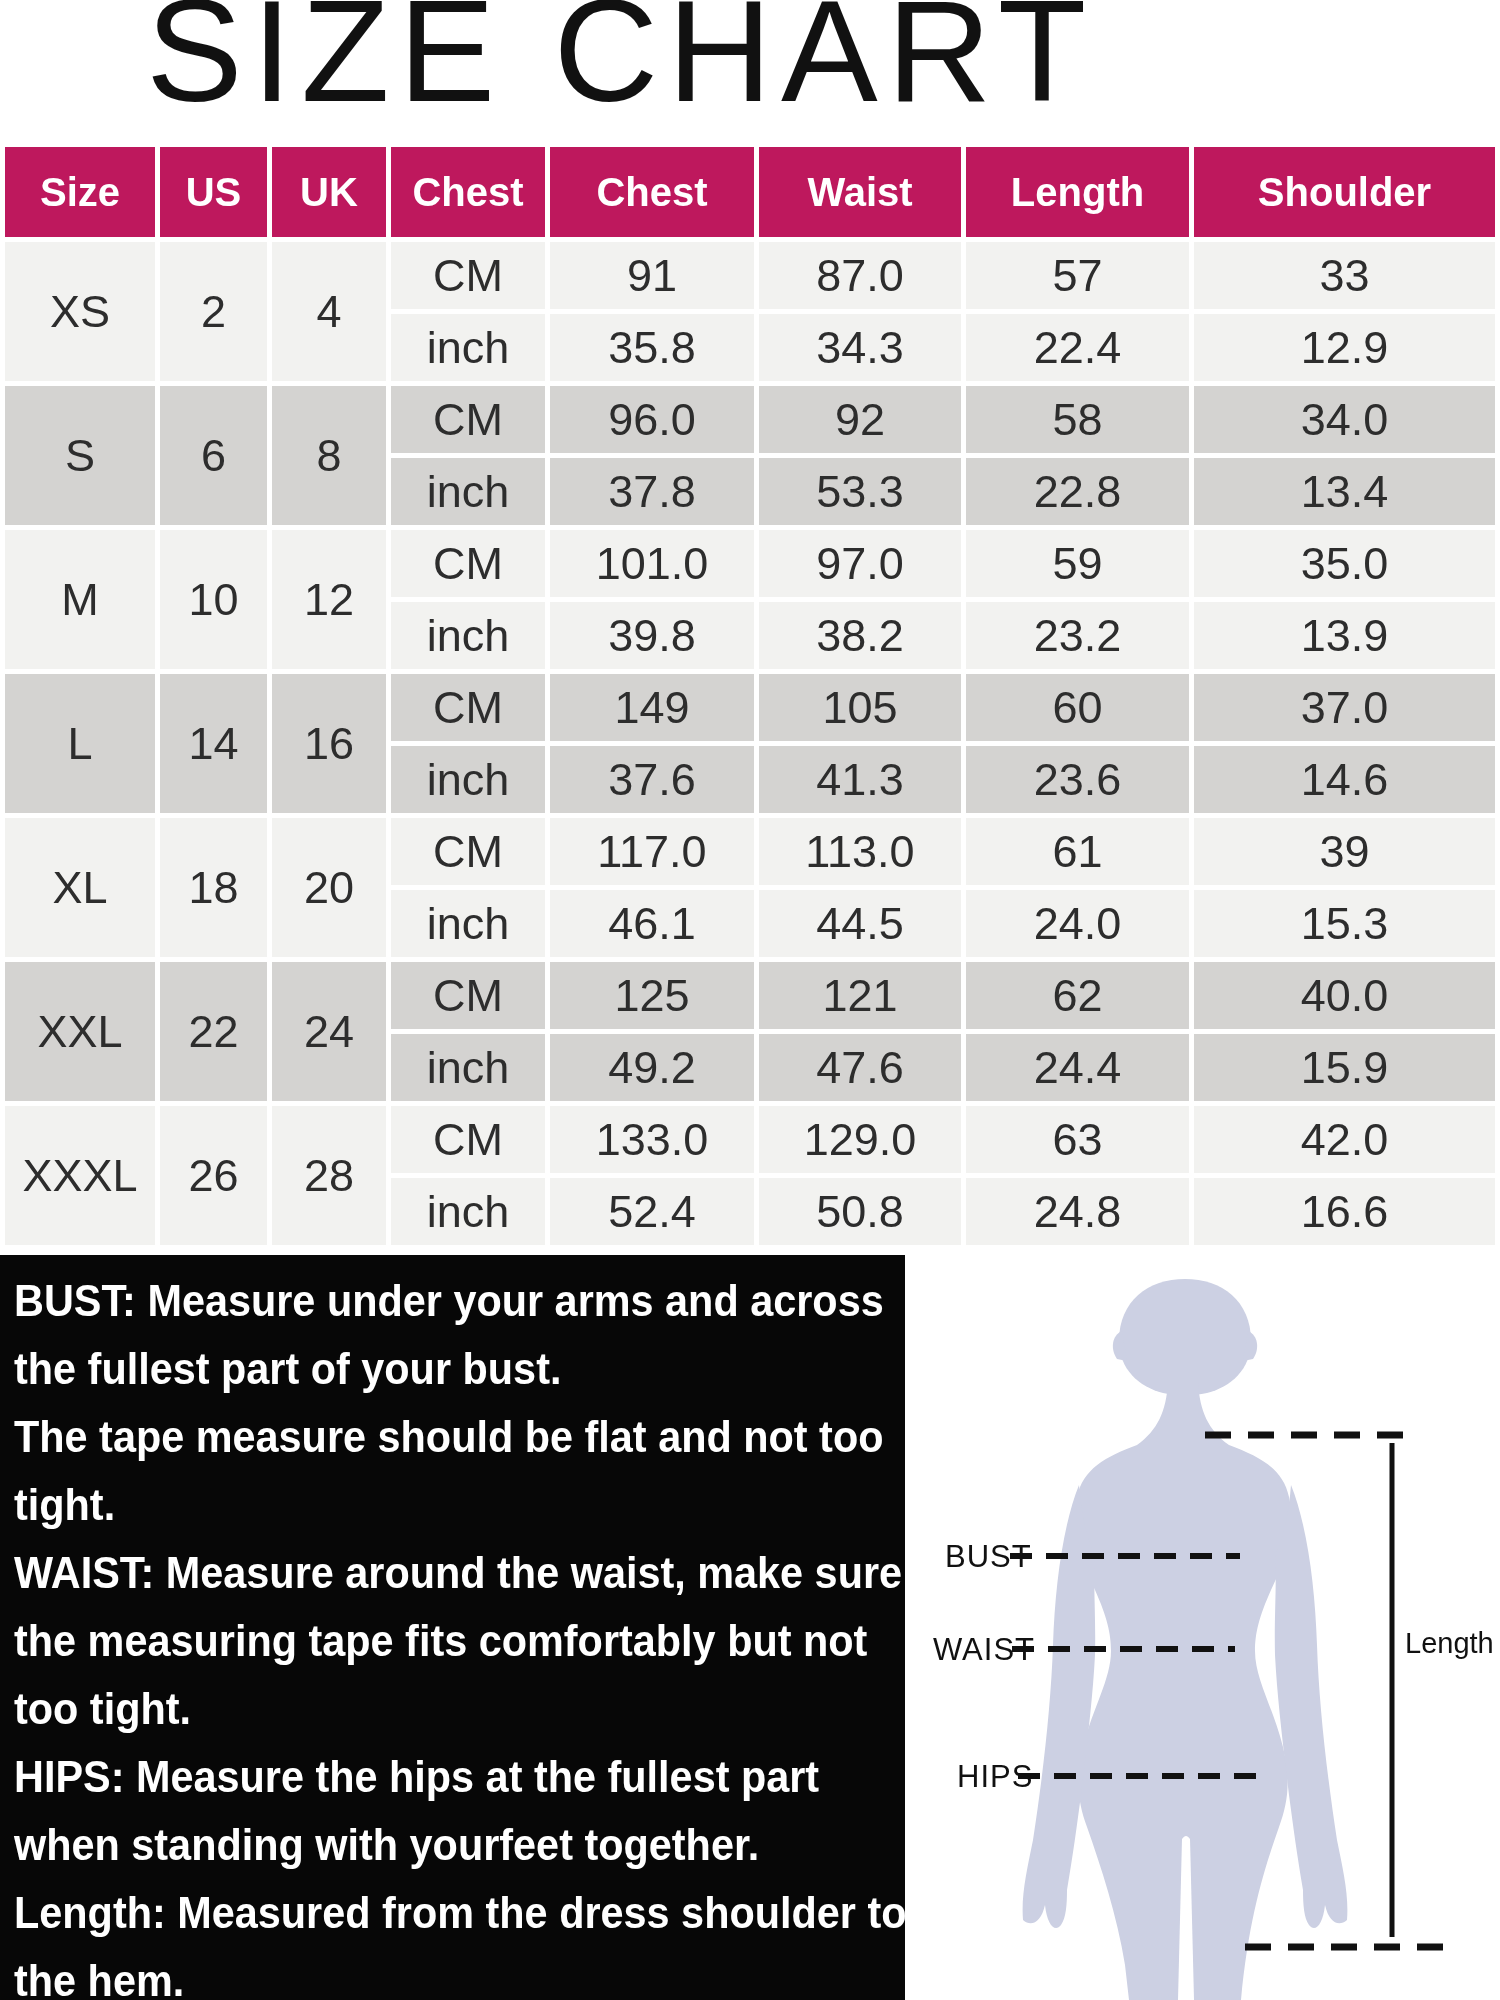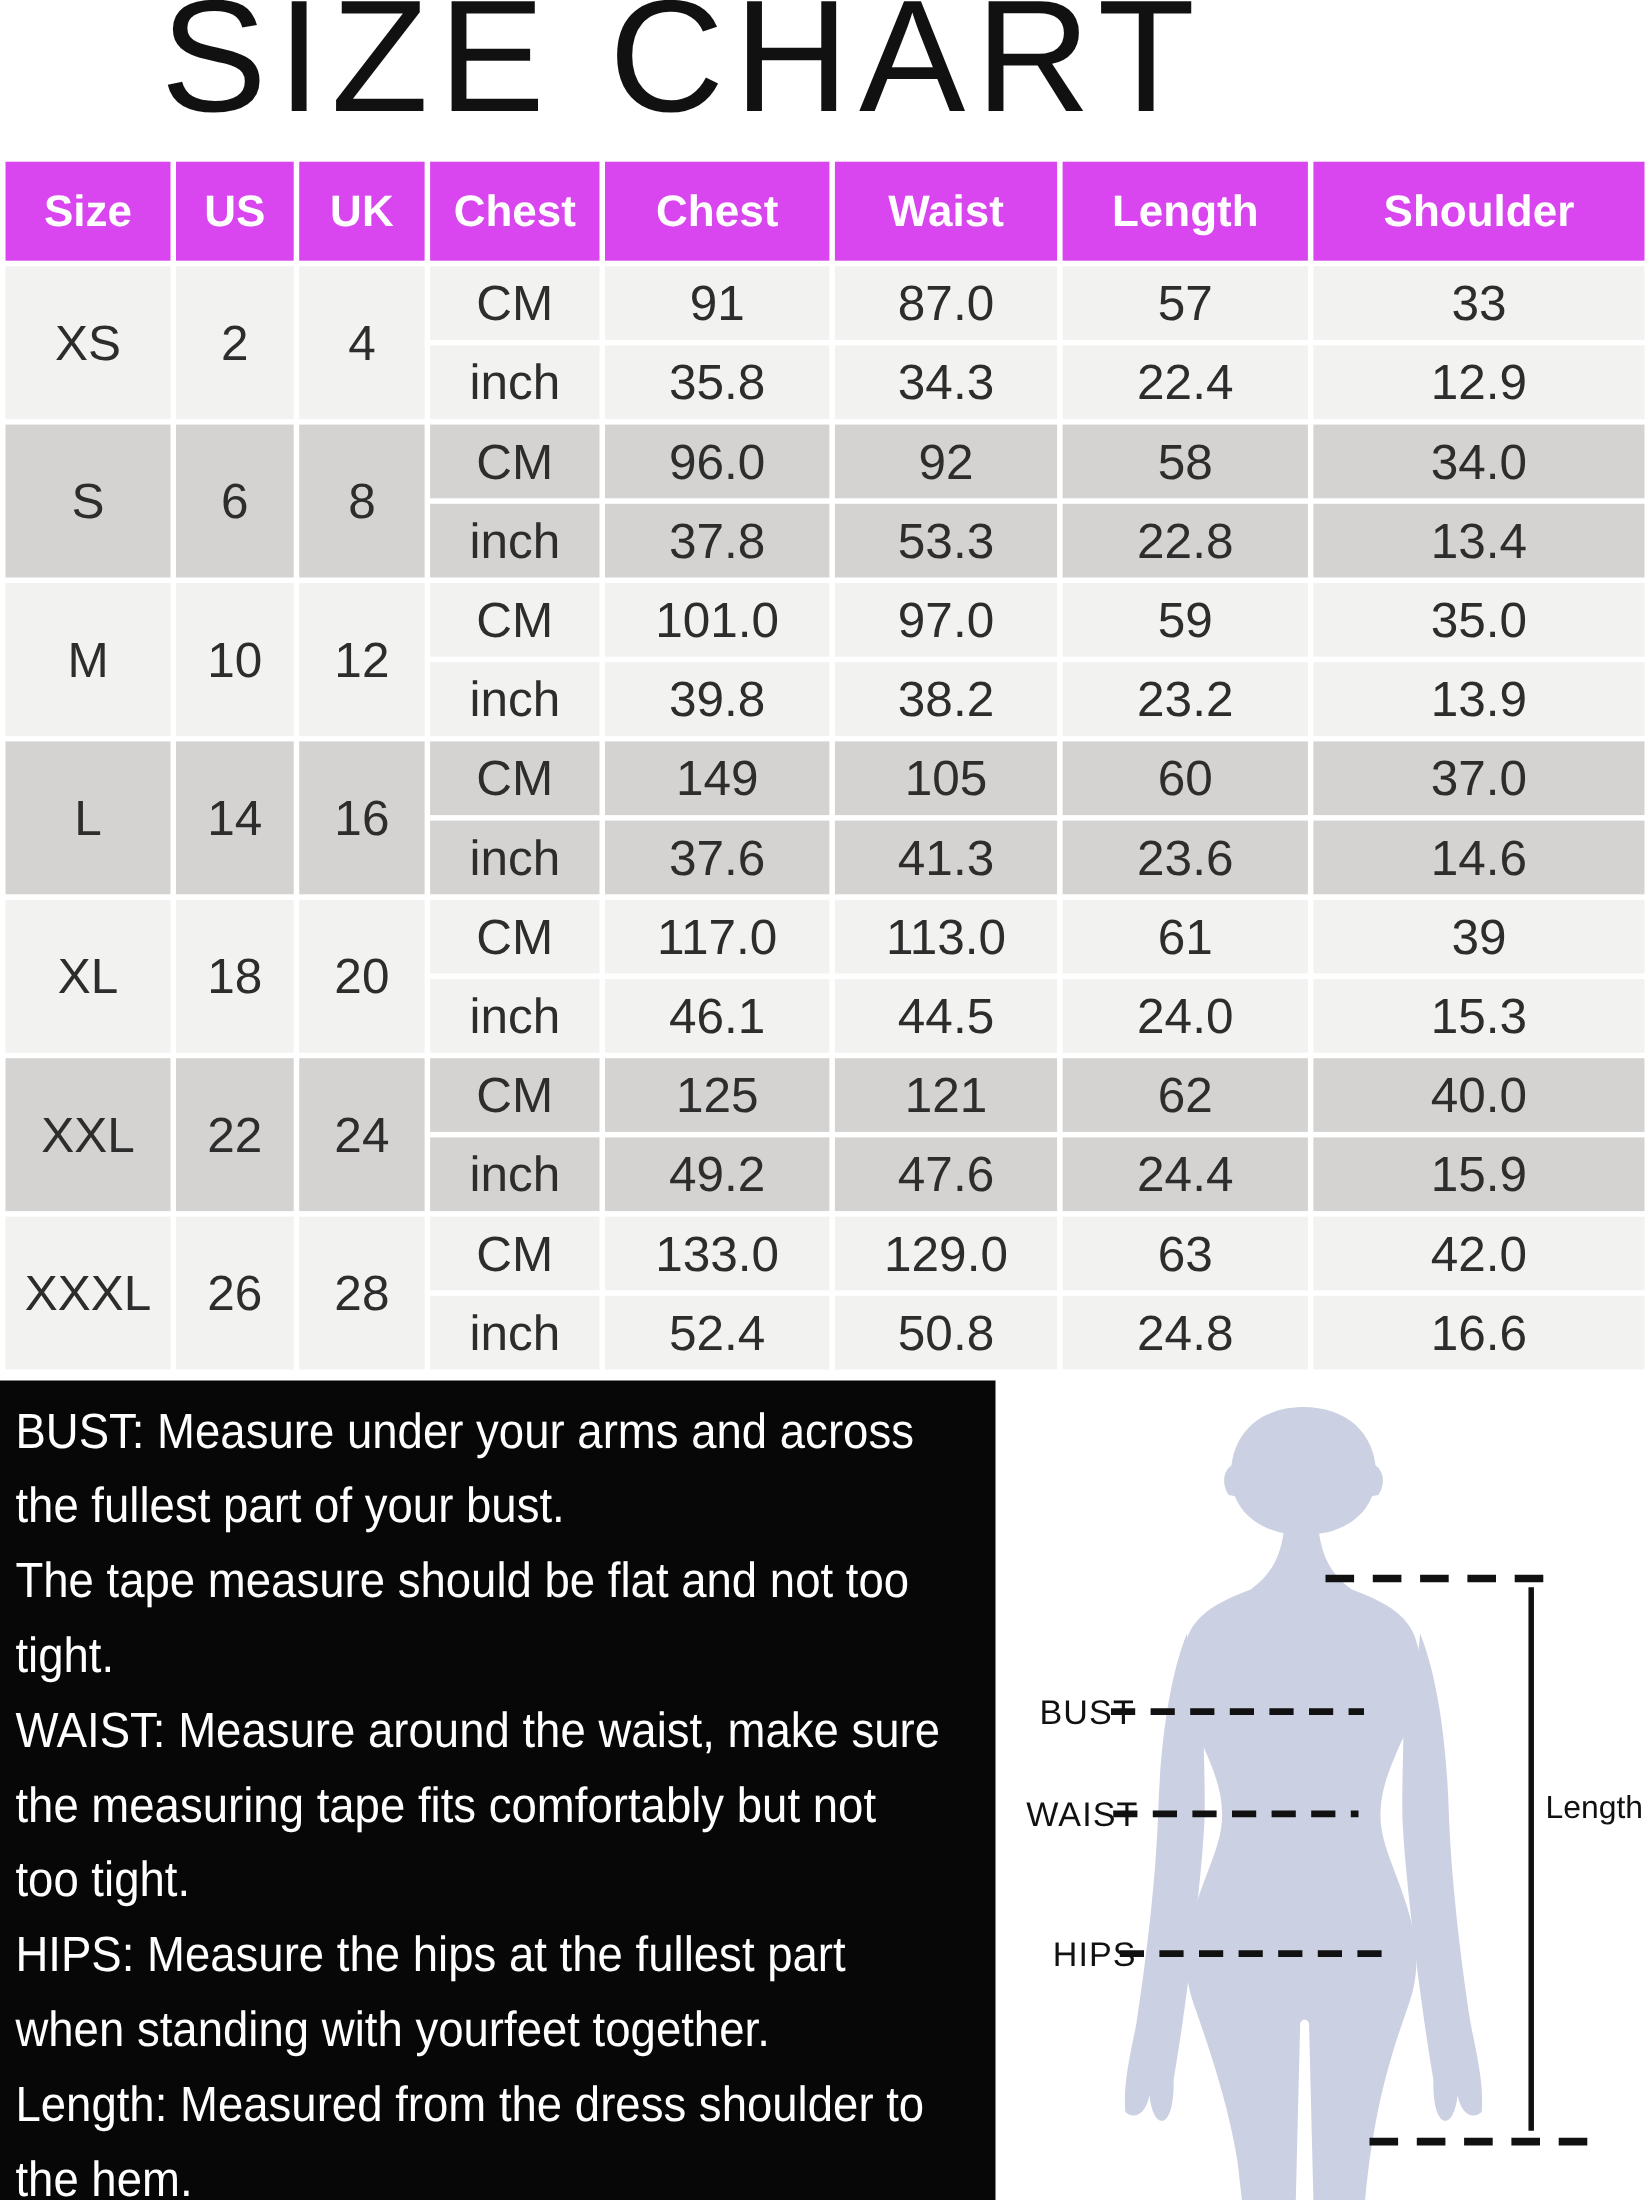--- a/index.html
+++ b/index.html
@@ -10,32 +10,32 @@
   .title{
     position:absolute;left:146px;top:-21px;
     font-size:145px;font-weight:400;letter-spacing:9px;line-height:145px;
     color:#111111;white-space:nowrap;
   }
   table.size-table{
     position:absolute;left:0;top:142px;width:1500px;
     border-collapse:separate;border-spacing:5px;table-layout:fixed;
   }
   table.size-table th{
-    background:#d946ef;color:#ffffff;font-size:40px;font-weight:700;
+    background:#be185d;color:#ffffff;font-size:40px;font-weight:700;
     height:90px;text-align:center;vertical-align:middle;padding:0;
   }
   table.size-table td{
     font-size:45px;font-weight:400;color:#2d2d2d;text-align:center;
     vertical-align:middle;height:67px;padding:0;
   }
   td.bg-light{background:#f2f2f0;}
   td.bg-dark{background:#d4d3d1;}
   .notes-panel{
     position:absolute;left:0;top:1255px;width:905px;height:745px;
-    background:#070707;overflow:hidden;padding:12px 0 0 14px;box-sizing:border-box;
+    background:#070707;overflow:hidden;padding:12px 0 0 14px;box-sizing:border-box;font-weight:bold;
   }
   .note-line{
     color:#ffffff;font-size:45px;line-height:68px;white-space:nowrap;
     transform:scaleX(0.92);transform-origin:left center;
   }
   .figure-wrap{
     position:absolute;left:905px;top:1255px;width:522px;height:745px;
   }
   .figure-wrap svg{display:block;}
   .guide-label{

